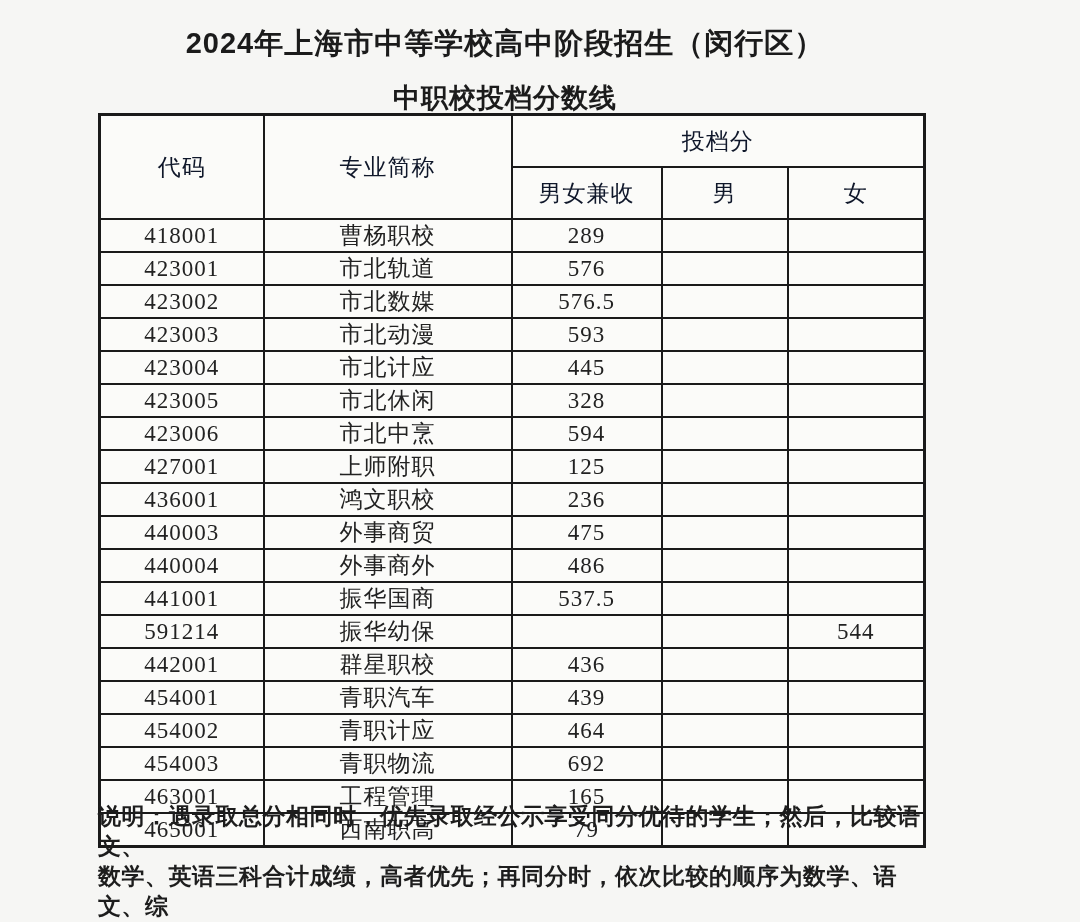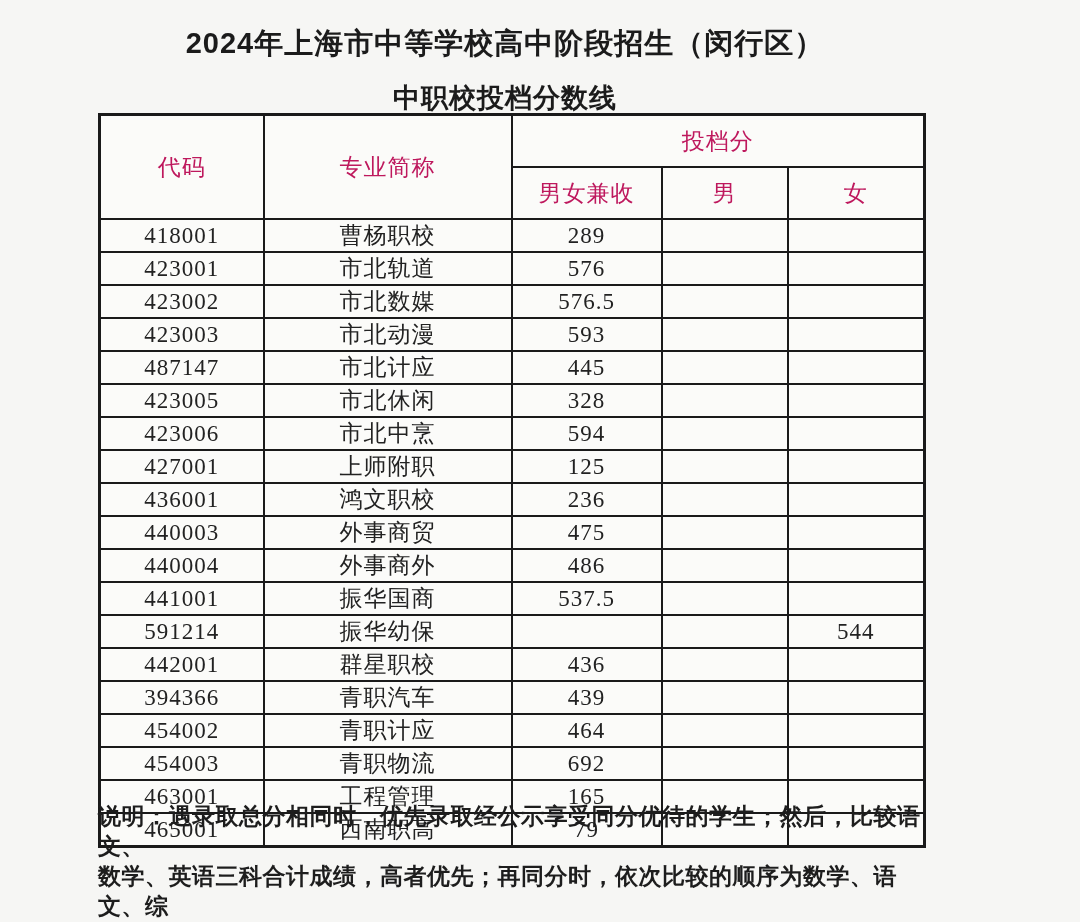--- a/index.html
+++ b/index.html
@@ -52,21 +52,21 @@
   }
   table.score-table, table.score-table th, table.score-table td {
     border: 2px solid #1a1a1a;
   }
   table.score-table {
     border-width: 3px;
   }
   table.score-table th {
     font-weight: 400;
     font-size: 23px;
-    color: #be185d;
+    color: #0f172a;
     height: 48px;
     text-align: center;
     vertical-align: middle;
     letter-spacing: 1px;
   }
   table.score-table td {
     font-size: 23px;
     color: #222;
     height: 30px;
     text-align: center;
@@ -139,21 +139,21 @@
           <td></td>
         </tr>
         <tr>
           <td>423003</td>
           <td>市北动漫</td>
           <td>593</td>
           <td></td>
           <td></td>
         </tr>
         <tr>
-          <td>487147</td>
+          <td>423004</td>
           <td>市北计应</td>
           <td>445</td>
           <td></td>
           <td></td>
         </tr>
         <tr>
           <td>423005</td>
           <td>市北休闲</td>
           <td>328</td>
           <td></td>
@@ -209,21 +209,21 @@
           <td>544</td>
         </tr>
         <tr>
           <td>442001</td>
           <td>群星职校</td>
           <td>436</td>
           <td></td>
           <td></td>
         </tr>
         <tr>
-          <td>394366</td>
+          <td>454001</td>
           <td>青职汽车</td>
           <td>439</td>
           <td></td>
           <td></td>
         </tr>
         <tr>
           <td>454002</td>
           <td>青职计应</td>
           <td>464</td>
           <td></td>

